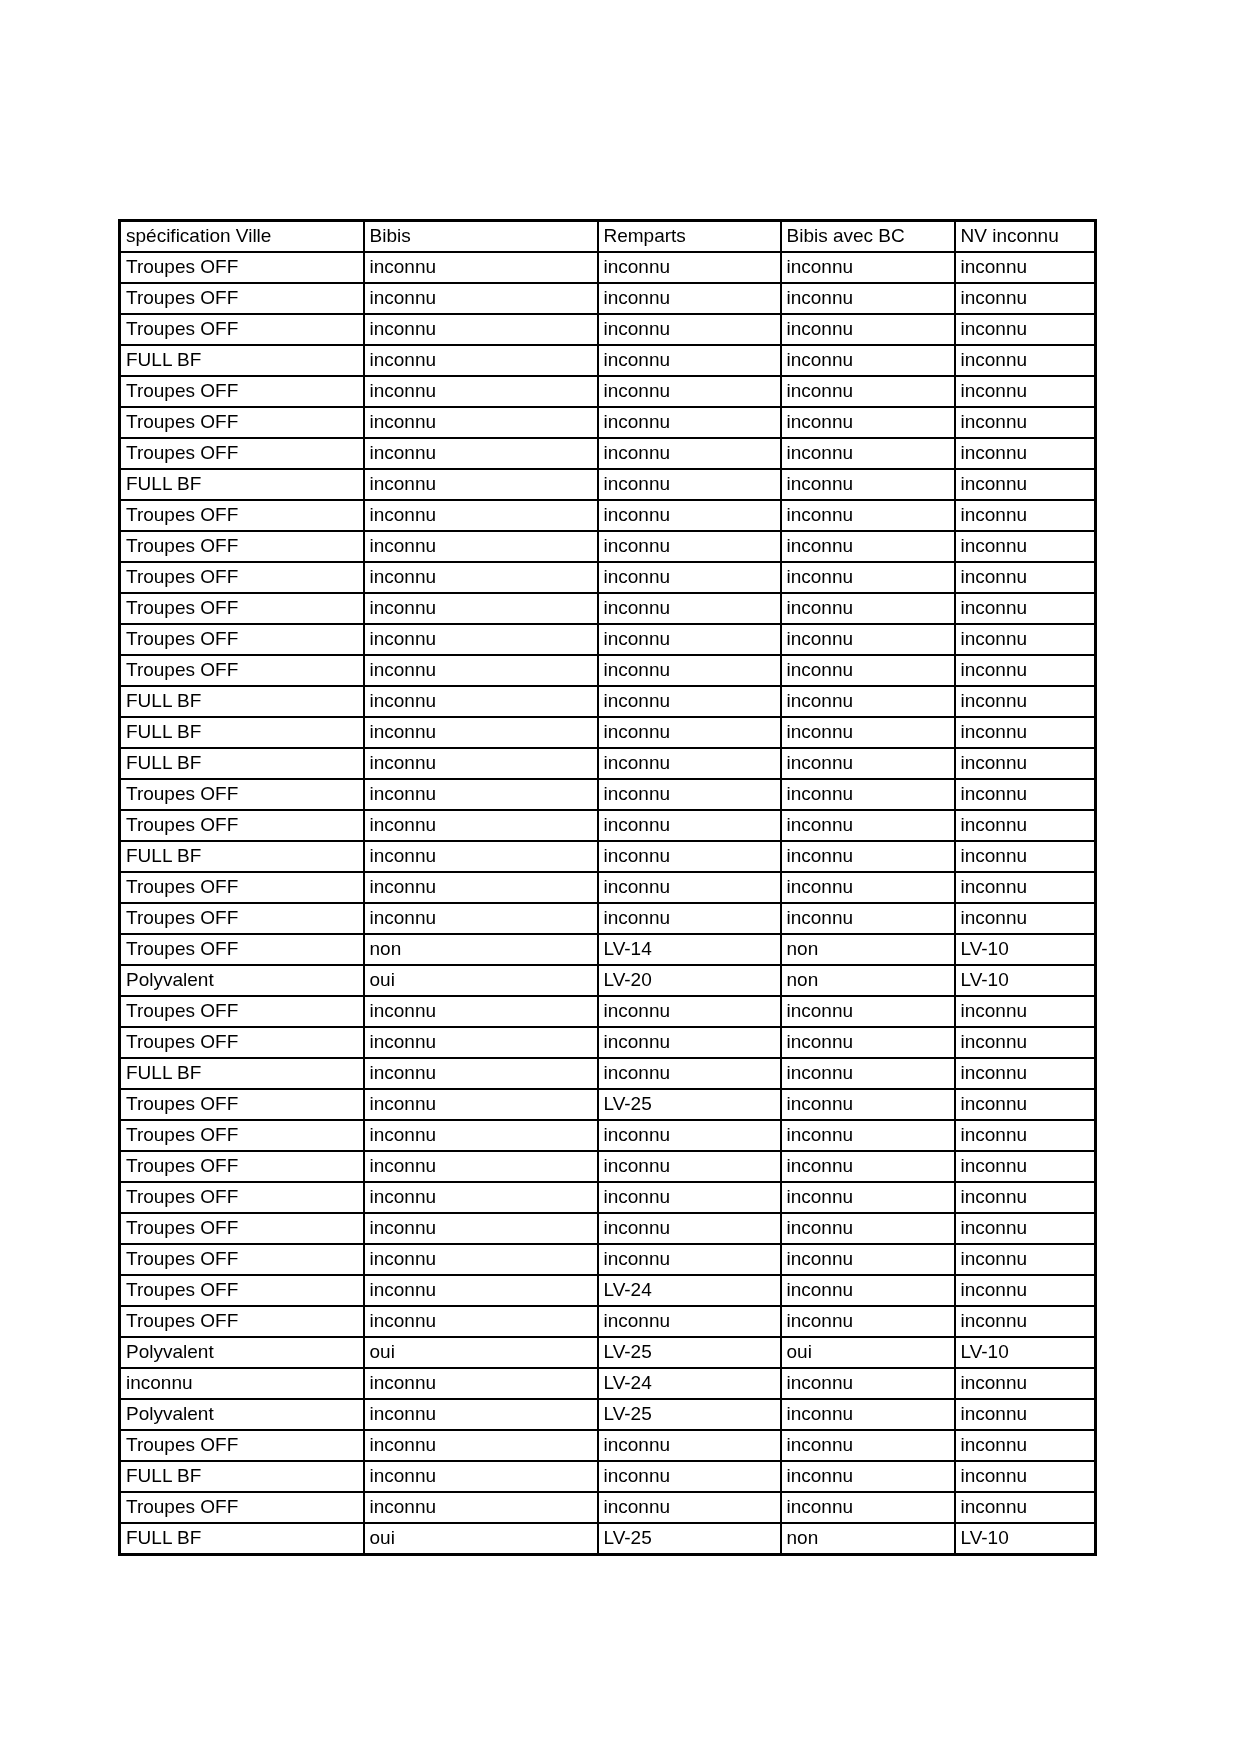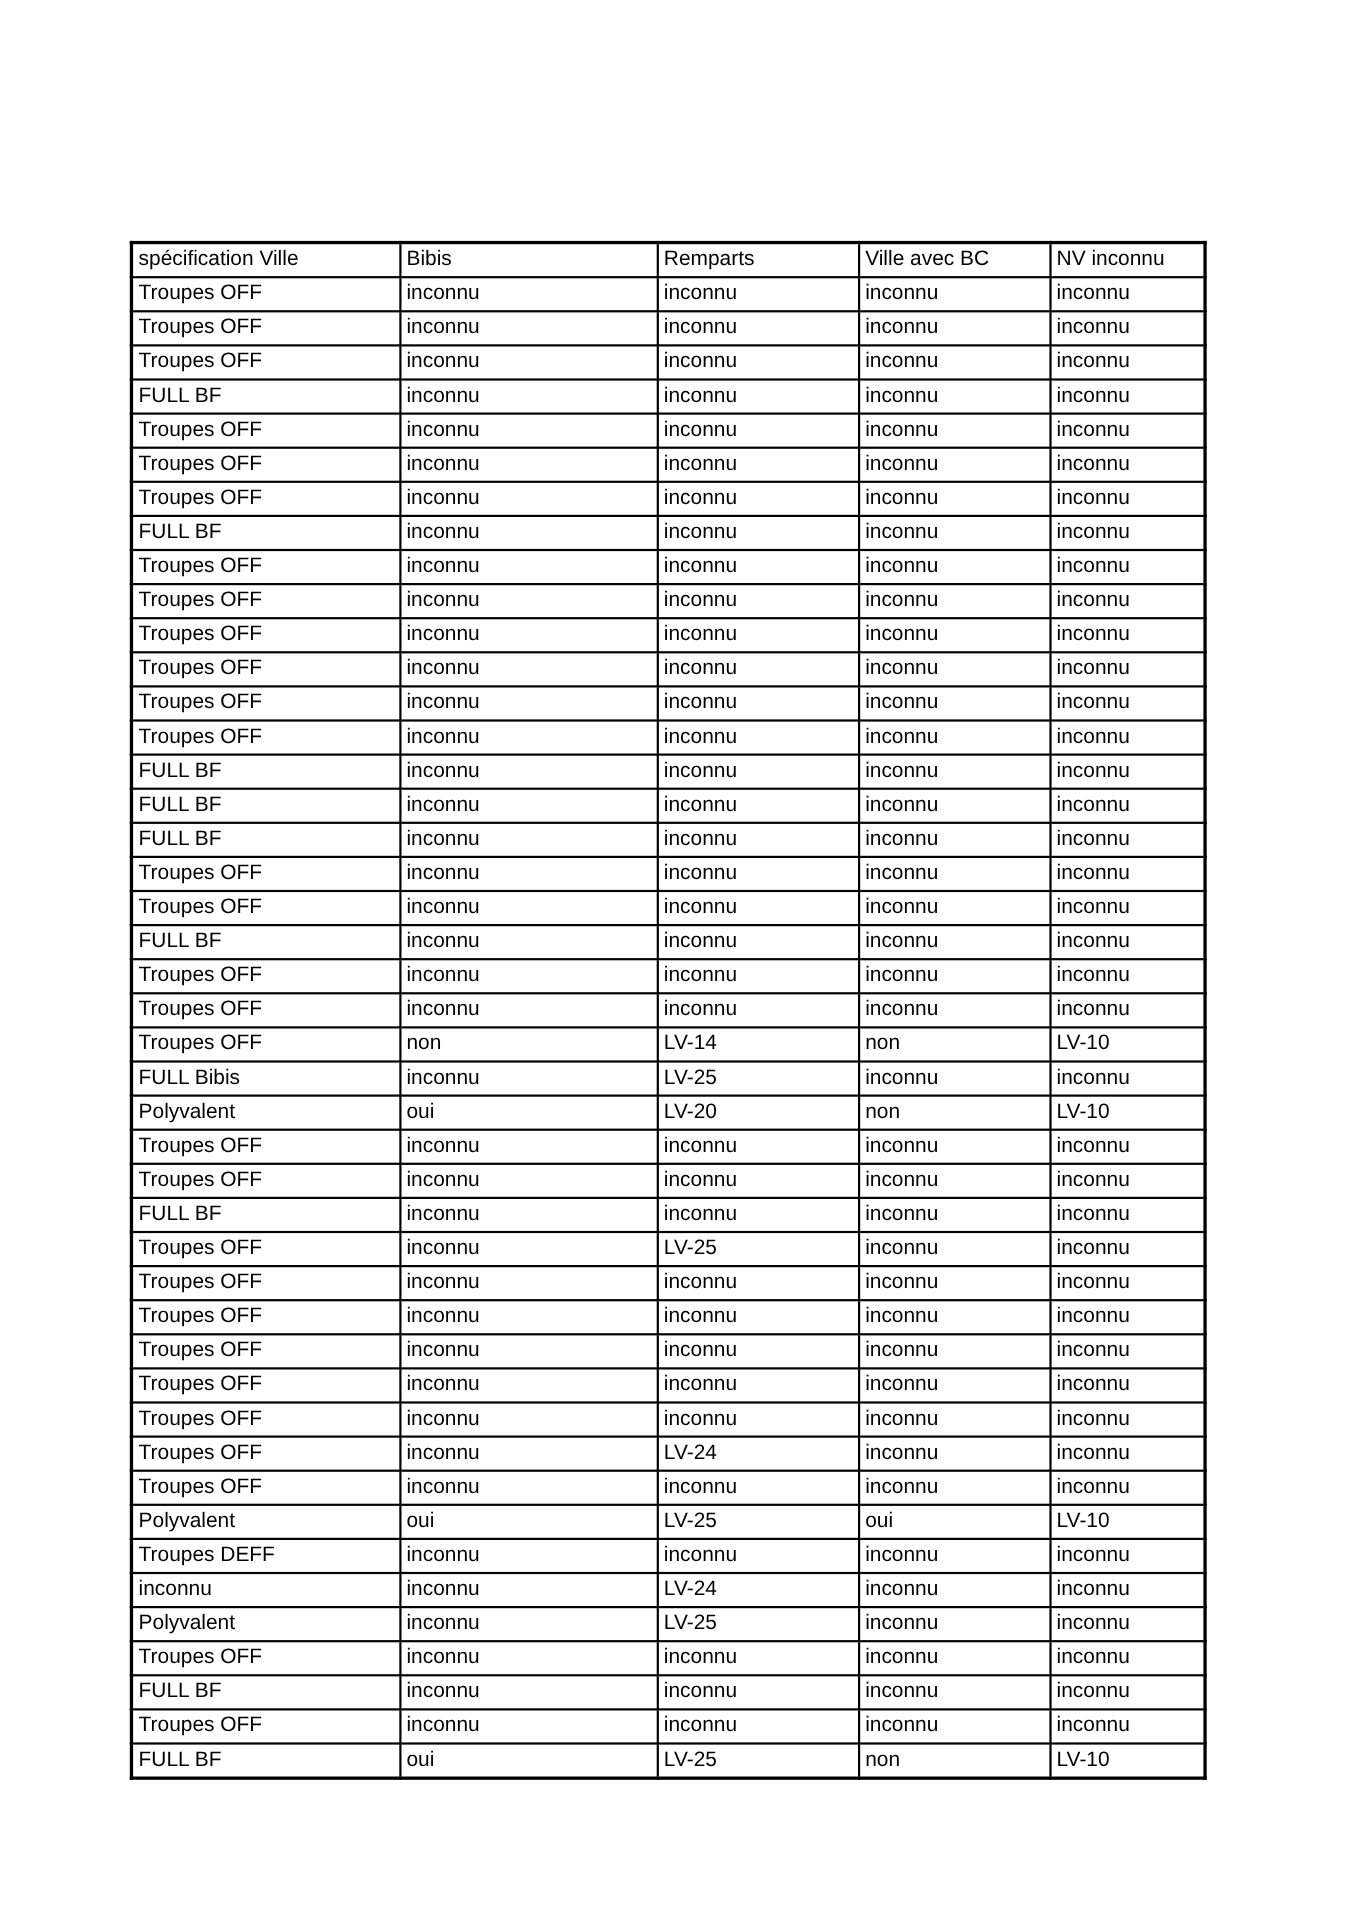--- a/index.html
+++ b/index.html
@@ -50,21 +50,21 @@
     <col class="col-2">
     <col class="col-3">
     <col class="col-4">
     <col class="col-5">
   </colgroup>
   <thead>
     <tr>
       <th>spécification Ville</th>
       <th>Bibis</th>
       <th>Remparts</th>
-      <th>Ville avec BC</th>
+      <th>Bibis avec BC</th>
       <th>NV inconnu</th>
     </tr>
   </thead>
   <tbody id="table-body">
 
   <tr>
         <td>Troupes OFF</td>
         <td>inconnu</td>
         <td>inconnu</td>
         <td>inconnu</td>
@@ -218,27 +218,20 @@
         <td>inconnu</td>
       </tr>
       <tr>
         <td>Troupes OFF</td>
         <td>non</td>
         <td>LV-14</td>
         <td>non</td>
         <td>LV-10</td>
       </tr>
       <tr>
-        <td>FULL Bibis</td>
-        <td>inconnu</td>
-        <td>LV-25</td>
-        <td>inconnu</td>
-        <td>inconnu</td>
-      </tr>
-      <tr>
         <td>Polyvalent</td>
         <td>oui</td>
         <td>LV-20</td>
         <td>non</td>
         <td>LV-10</td>
       </tr>
       <tr>
         <td>Troupes OFF</td>
         <td>inconnu</td>
         <td>inconnu</td>
@@ -316,27 +309,20 @@
         <td>inconnu</td>
       </tr>
       <tr>
         <td>Polyvalent</td>
         <td>oui</td>
         <td>LV-25</td>
         <td>oui</td>
         <td>LV-10</td>
       </tr>
       <tr>
-        <td>Troupes DEFF</td>
-        <td>inconnu</td>
-        <td>inconnu</td>
-        <td>inconnu</td>
-        <td>inconnu</td>
-      </tr>
-      <tr>
         <td>inconnu</td>
         <td>inconnu</td>
         <td>LV-24</td>
         <td>inconnu</td>
         <td>inconnu</td>
       </tr>
       <tr>
         <td>Polyvalent</td>
         <td>inconnu</td>
         <td>LV-25</td>

